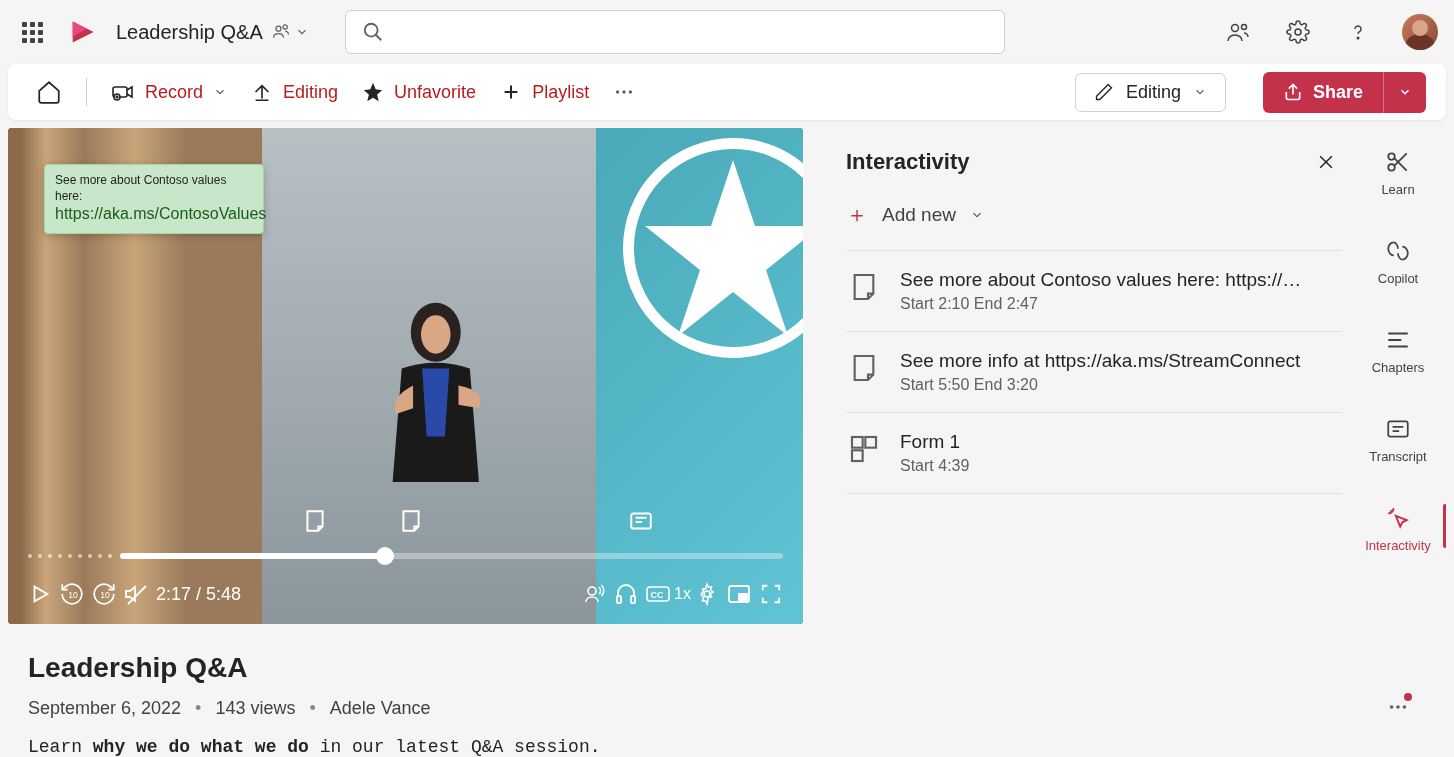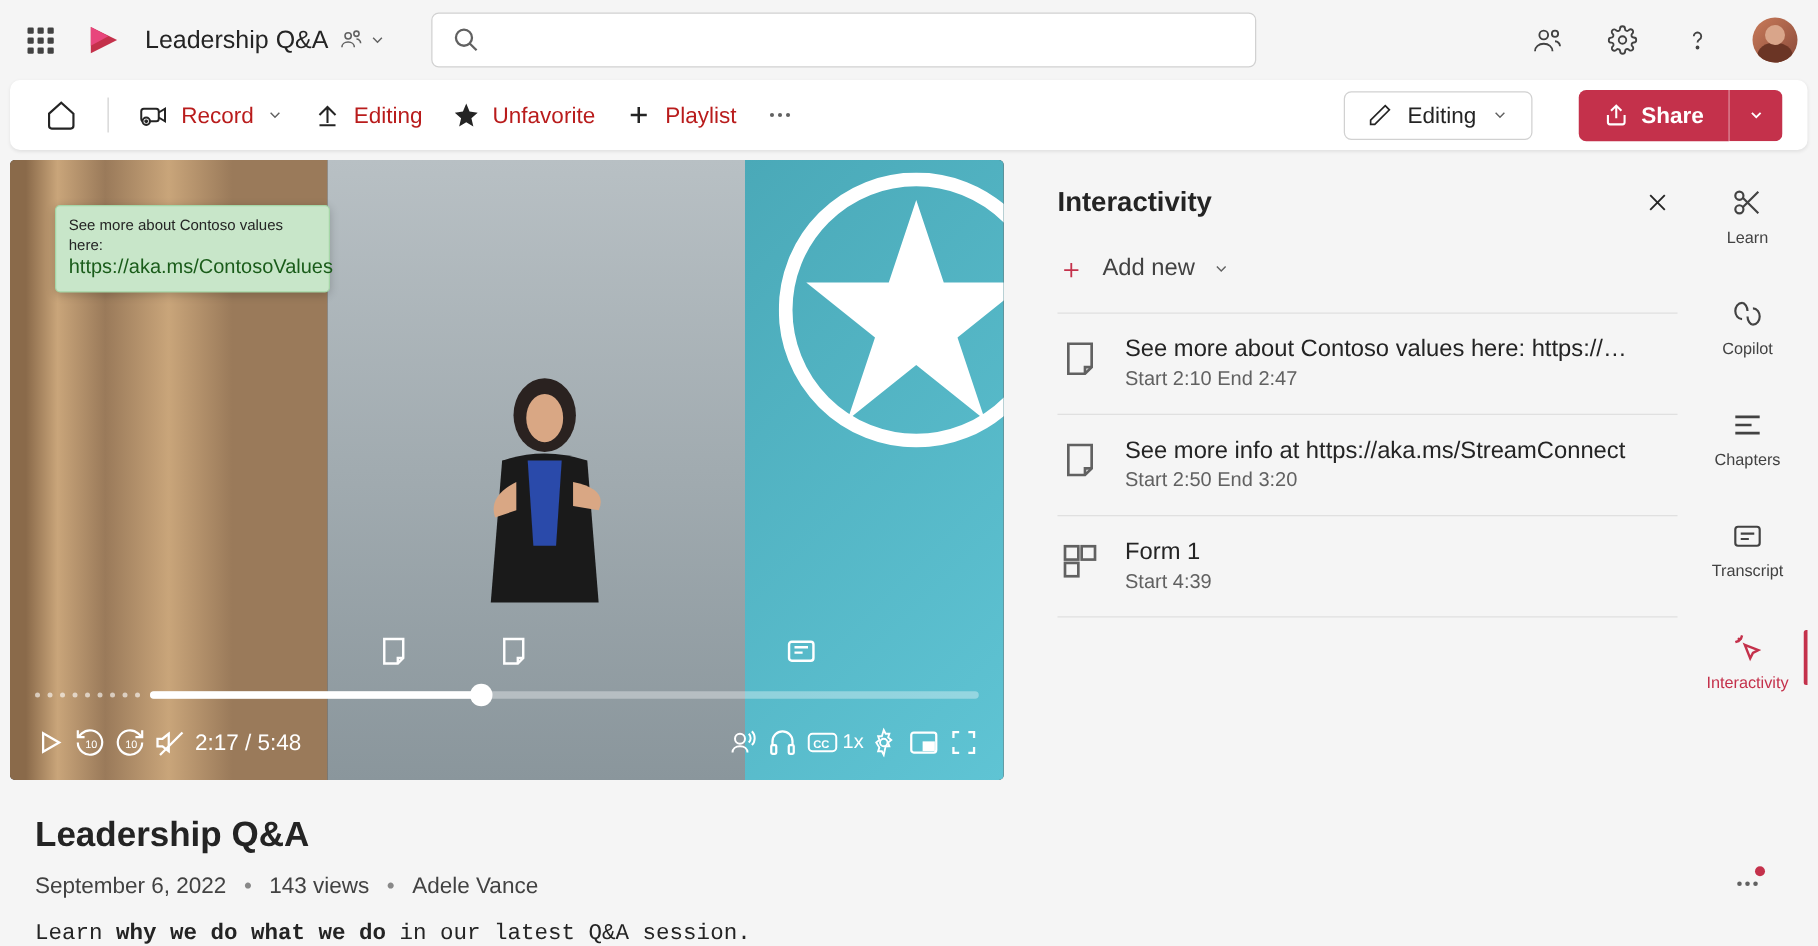--- a/index.html
+++ b/index.html
@@ -417,21 +417,21 @@
     </div>
     <div class="int-item">
       <div class="int-icon">
         <svg width="32" height="32" viewBox="0 0 24 24" fill="none" stroke="#616161" stroke-width="1.6">
             <path d="M5 3h14v14l-4 4H5V3z"></path>
             <path d="M15 21v-4h4"></path>
           </svg>
       </div>
       <div class="int-text">
         <div class="int-title">See more info at https://aka.ms/StreamConnect</div>
-        <div class="int-sub">Start 2:50 End 3:20</div>
+        <div class="int-sub">Start 5:50 End 3:20</div>
       </div>
     </div>
     <div class="int-item">
       <div class="int-icon">
         <svg width="32" height="32" viewBox="0 0 24 24" fill="none" stroke="#616161" stroke-width="1.6">
             <rect x="3" y="3" width="8" height="8"></rect>
             <rect x="13" y="3" width="8" height="8"></rect>
             <rect x="3" y="13" width="8" height="8"></rect>
             <path d="M7 7h0M17 7h0M7 17h0" stroke-width="3"></path>
           </svg>

